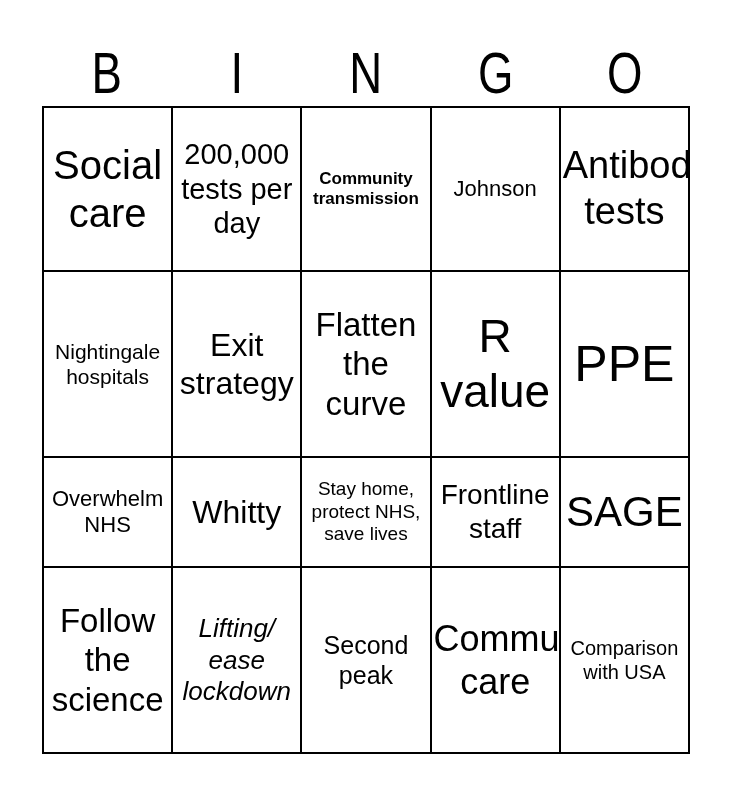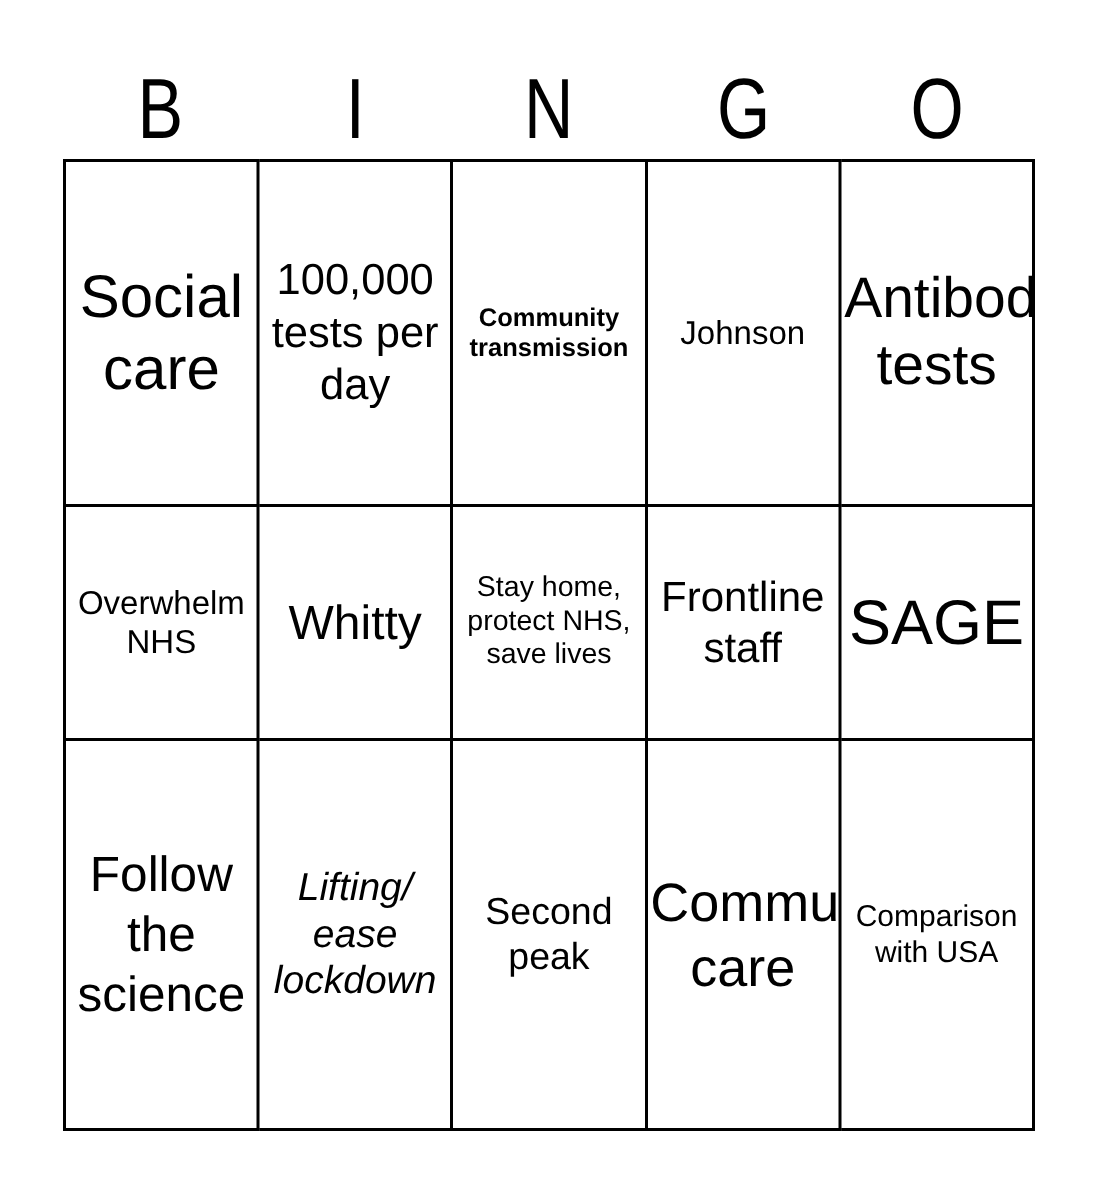--- a/index.html
+++ b/index.html
@@ -61,28 +61,40 @@
     <span class="letter">N</span>
     <span class="letter">G</span>
     <span class="letter">O</span>
   </div>
 
 <table class="bingo-grid">
   <tbody>
       <tr>
         <td style="font-size: 40px; margin-left: 36px;">Social
 care</td>
-        <td style="font-size: 29px;">100,000
+        <td style="font-size: 29px;">200,000
 tests per
 day</td>
         <td style="font-size: 17px; font-weight: bold;">Community
 transmission</td>
         <td style="font-size: 22px;">Johnson</td>
         <td style="font-size: 38px;">Antibody
 tests</td>
+      </tr>
+      <tr>
+        <td style="font-size: 21px;">Nightingale
+hospitals</td>
+        <td style="font-size: 32px;">Exit
+strategy</td>
+        <td style="font-size: 33px;">Flatten
+the
+curve</td>
+        <td style="font-size: 46px;">R
+value</td>
+        <td style="font-size: 50px;">PPE</td>
       </tr>
       <tr>
         <td style="font-size: 22px;">Overwhelm
 NHS</td>
         <td style="font-size: 32px;">Whitty</td>
         <td style="font-size: 19px;">Stay home,
 protect NHS,
 save lives</td>
         <td style="font-size: 28px;">Frontline
 staff</td>

